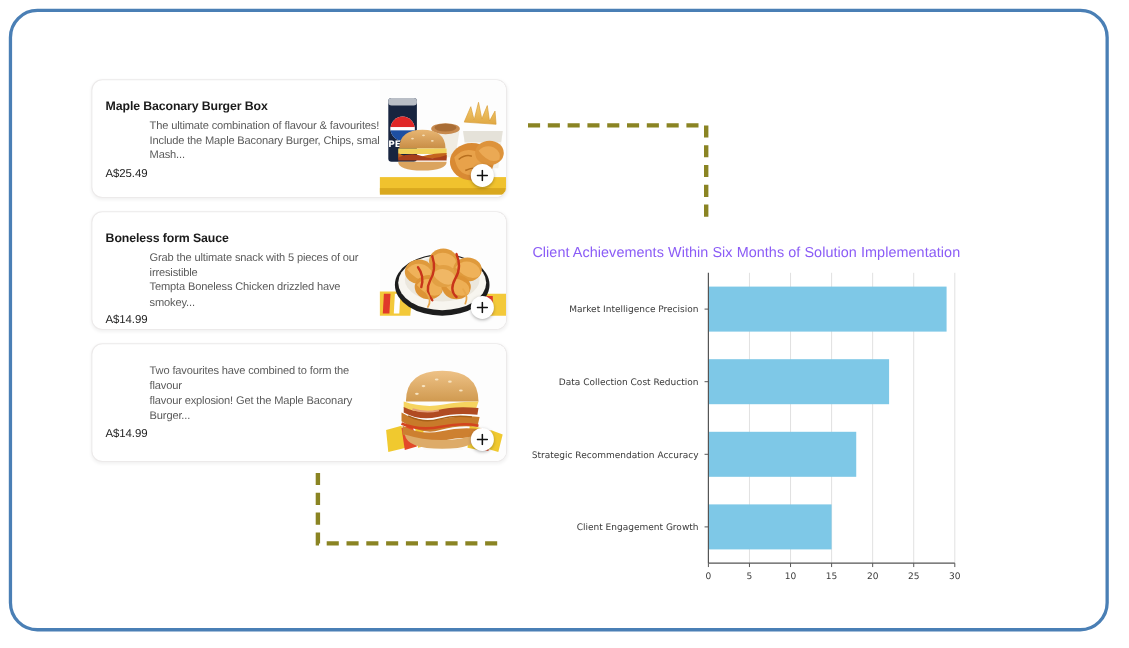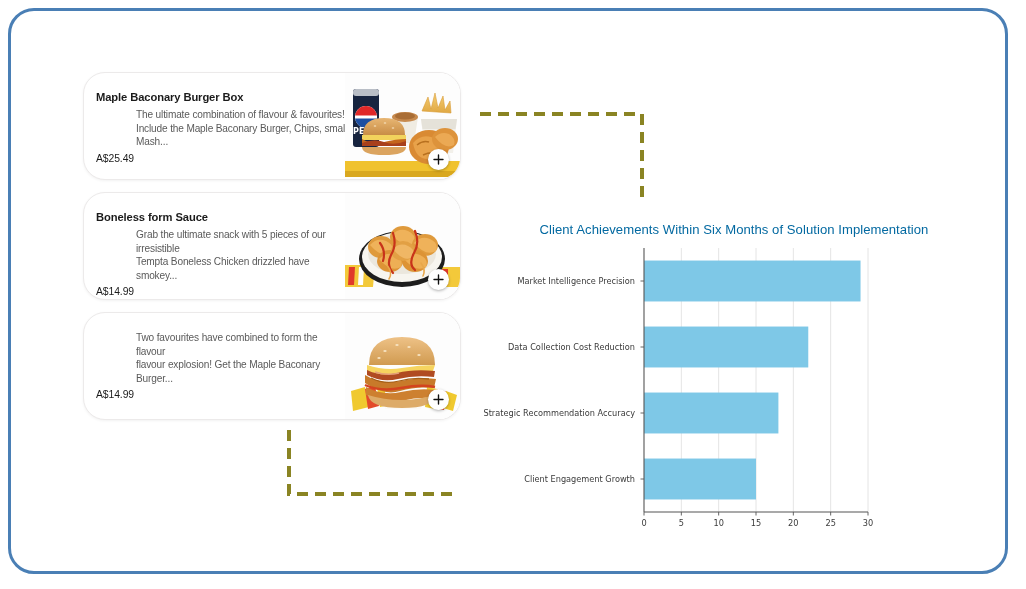--- a/index.html
+++ b/index.html
@@ -33,21 +33,21 @@
     position: absolute;
     left: 83px;
     top: 72px;
     width: 378px;
   }
   .product-card {
     position: relative;
     height: 108px;
     background: #ffffff;
     border: 1px solid #eceaea;
-    border-radius: 22px;
+    border-radius: 10px;
     box-shadow: 0 1px 3px rgba(0,0,0,0.055);
     margin-bottom: 12px;
     overflow: hidden;
     box-sizing: border-box;
   }
   .card-text {
     position: absolute;
     left: 12px;
     top: 18px;
     width: 252px;
@@ -115,23 +115,22 @@
     left: 484px;
     top: 222px;
     width: 500px;
     height: 300px;
   }
   #chart-title {
     position: absolute;
     left: 0;
     top: 0;
     width: 500px;
-    text-align: center;
     font-size: 13.1px;
-    color: #0369a1;
+    color: #8b5cf6;
     letter-spacing: 0.05px;
   }
   #chart-svg-wrap {
     position: absolute;
     left: 0;
     top: 18px;
     text-align: right;
   }
   .tick-label {
     font-family: "DejaVu Sans", sans-serif;

